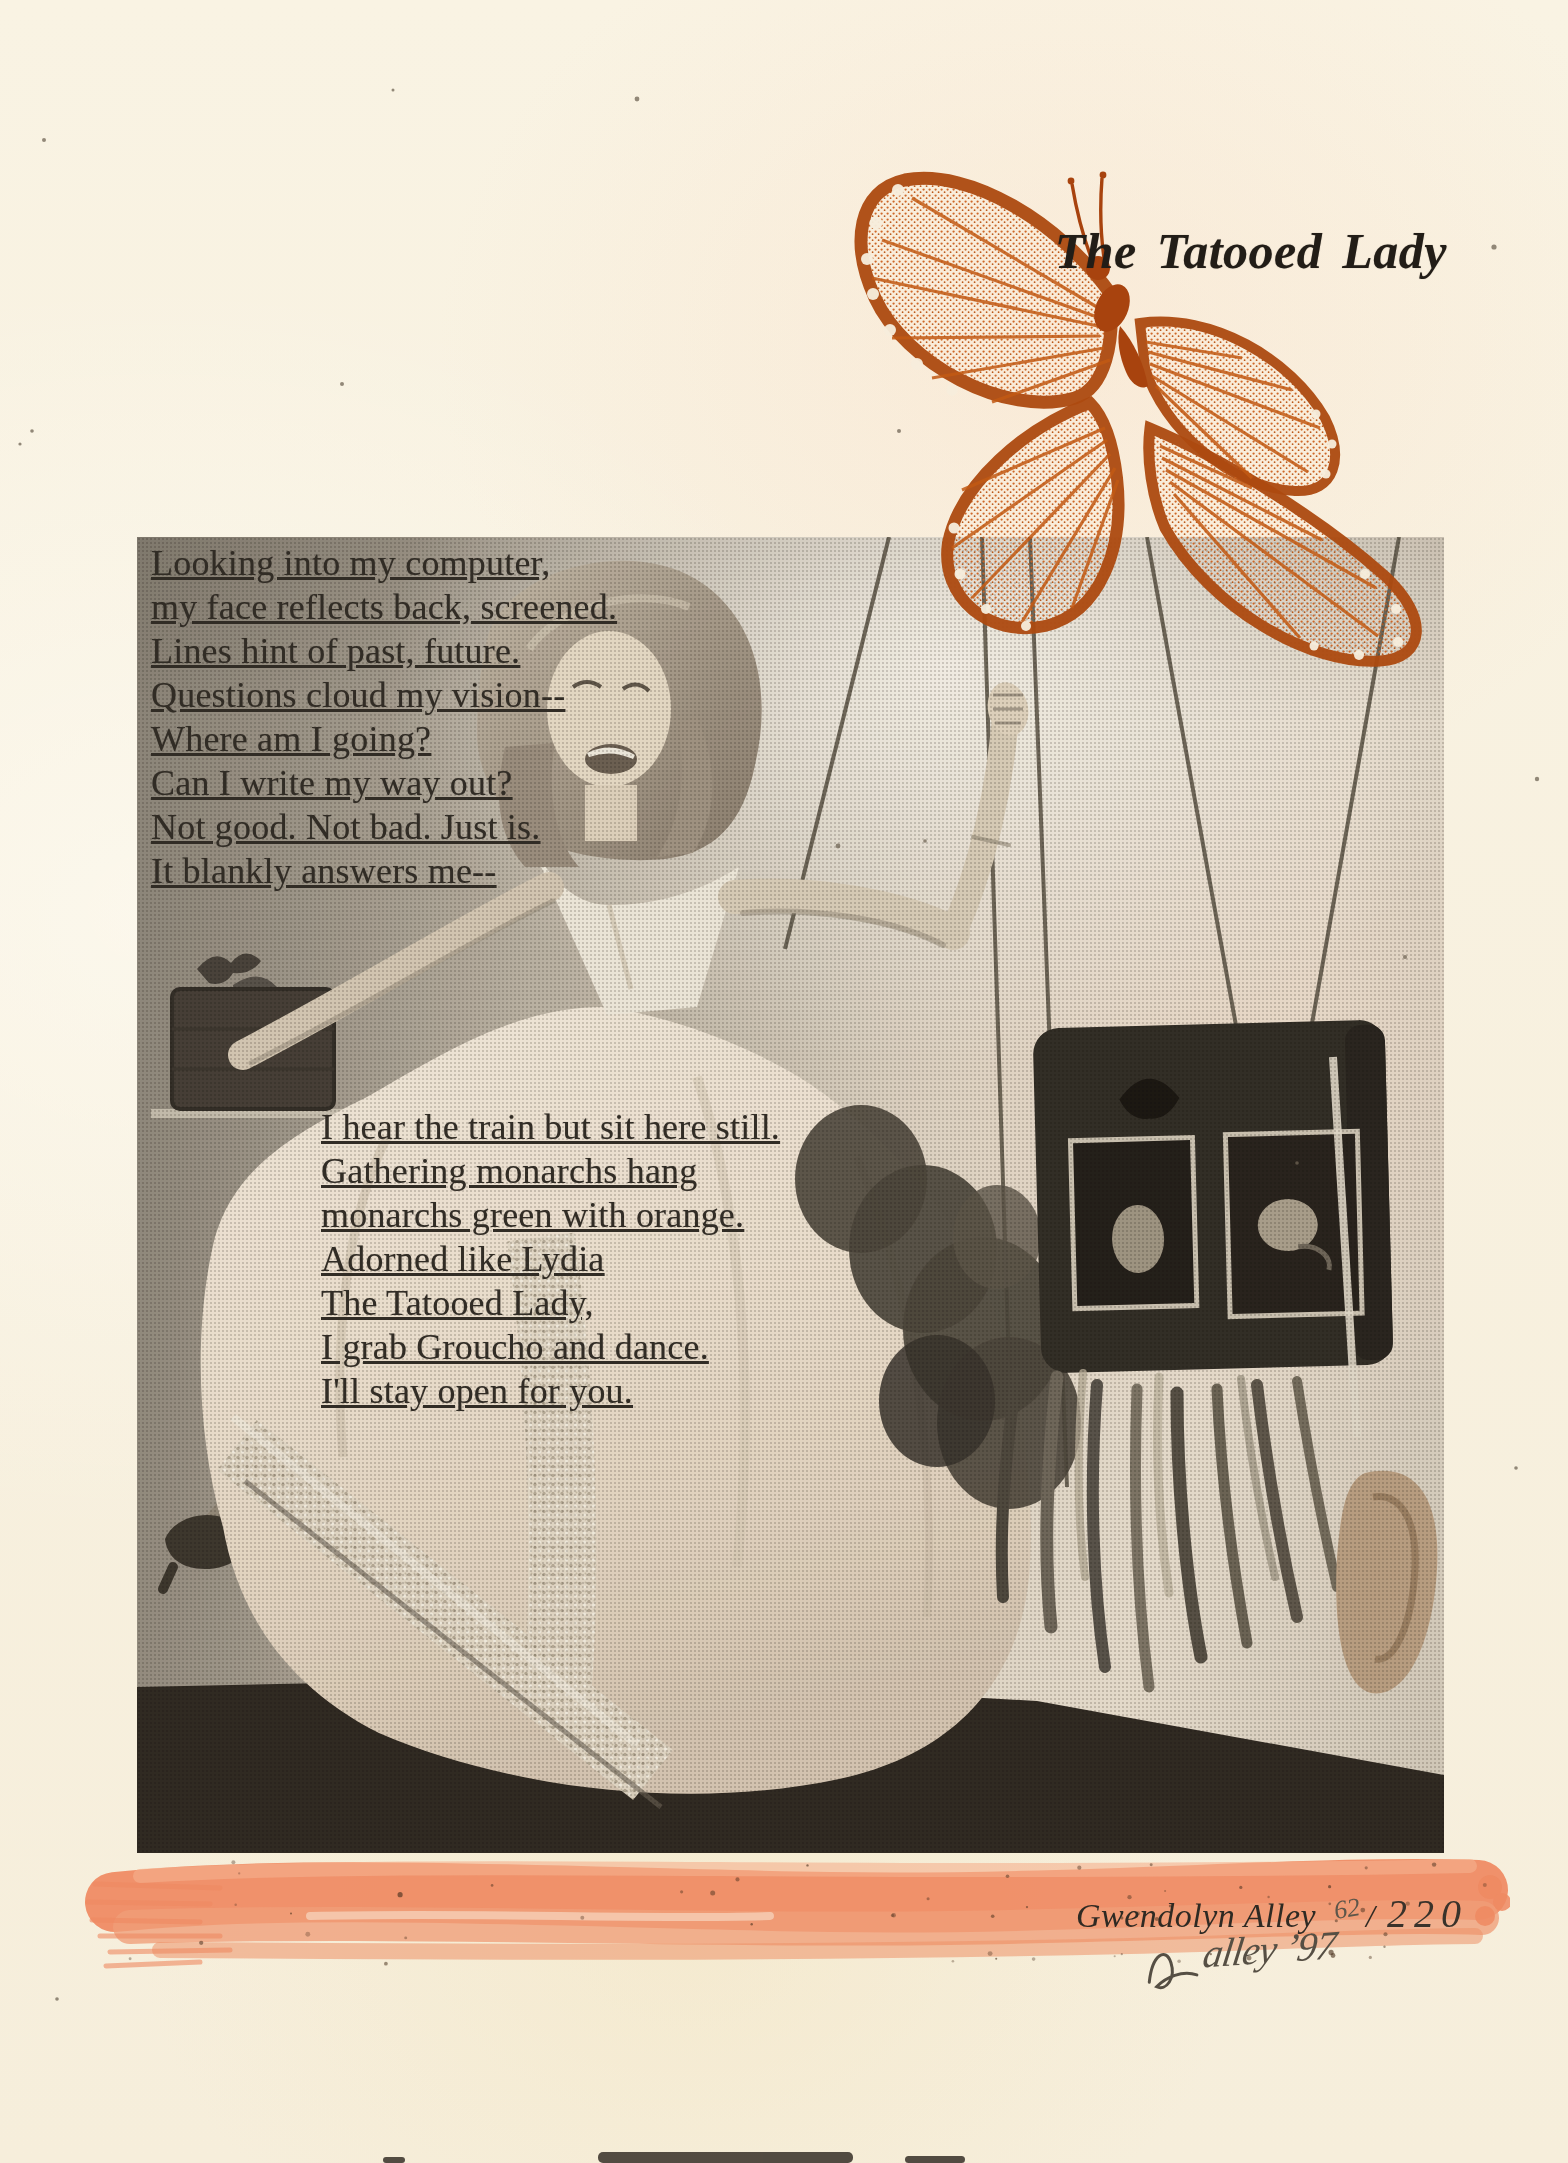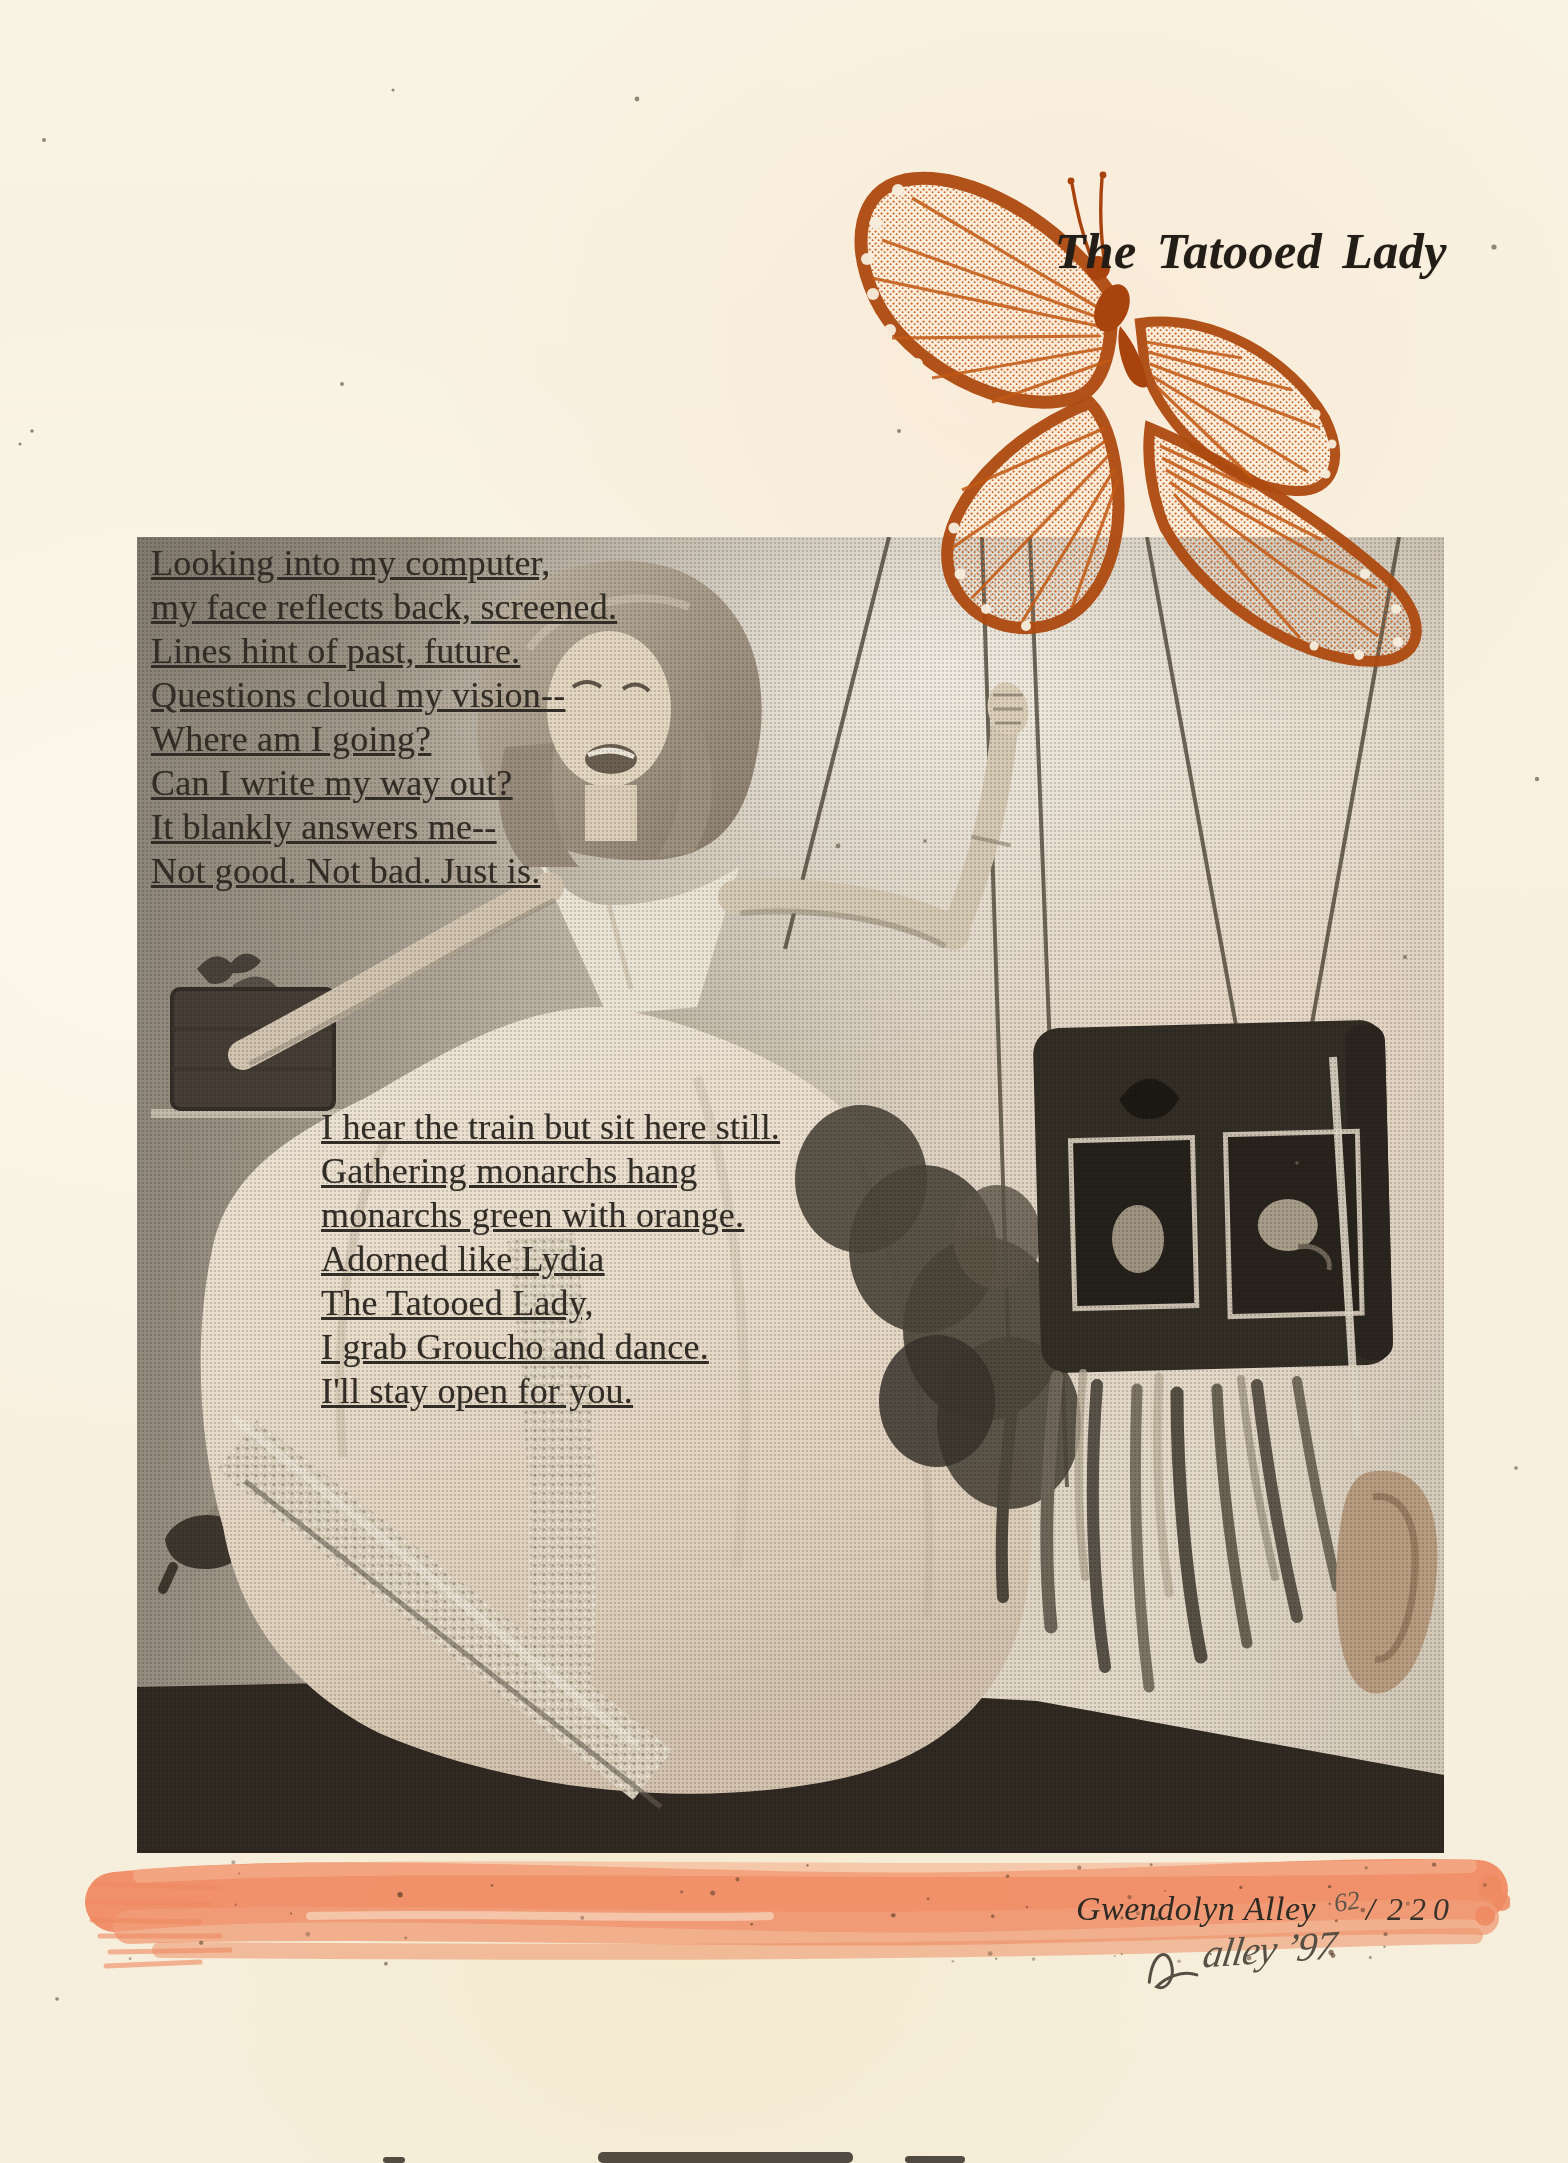--- a/index.html
+++ b/index.html
@@ -36,21 +36,21 @@
     text-shadow:0 0 1px rgba(34,29,23,.4);}
   
   #butterfly{left:820px;top:128px;z-index:5;}
   
   #brush{left:70px;top:1832px;z-index:3;}
   #colophon{left:1076px;top:1890px;z-index:7;white-space:nowrap;color:#2f2a23;}
   #colophon .artist{font-style:italic;font-size:34px;letter-spacing:.5px;text-align:center;}
   #colophon .ednum{display:inline-block;font-style:italic;font-size:26px;color:#5e564a;
     transform:translateY(-10px) rotate(-9deg);margin-left:14px;}
   #colophon .edsep{font-style:italic;font-size:32px;margin-left:2px;}
-  #colophon .edsize{font-style:italic;font-size:32px;letter-spacing:7px;margin-left:8px;color:#3a332b;}
+  #colophon .edsize{font-style:italic;font-size:40px;letter-spacing:7px;margin-left:8px;color:#3a332b;}
   #signature{left:1140px;top:1932px;z-index:7;display:flex;align-items:flex-start;
     transform:rotate(-4deg);color:#564f44;}
   #signature .sigtext{font-style:italic;font-size:40px;letter-spacing:-1px;
     transform:skewX(-12deg);line-height:1;}
   #dust{left:0;top:0;z-index:8;pointer-events:none;}
 </style>
 </head>
 <body>
 
 <div id="page">
@@ -203,22 +203,22 @@
     <div class="tint"></div>
   </div>
 
   <div id="stanza1" class="abs stanza">
     <div>Looking into my computer,</div>
     <div>my face reflects back, screened.</div>
     <div>Lines hint of past, future.</div>
     <div>Questions cloud my vision--</div>
     <div>Where am I going?</div>
     <div>Can I write my way out?</div>
+    <div>Not good. Not bad. Just is.</div>
     <div>It blankly answers me--</div>
-    <div>Not good. Not bad. Just is.</div>
   </div>
 
   <div id="stanza2" class="abs stanza">
     <div>I hear the train but sit here still.</div>
     <div>Gathering monarchs hang</div>
     <div>monarchs green with orange.</div>
     <div>Adorned like Lydia</div>
     <div>The Tatooed Lady,</div>
     <div>I grab Groucho and dance.</div>
     <div>I'll stay open for you.</div>

